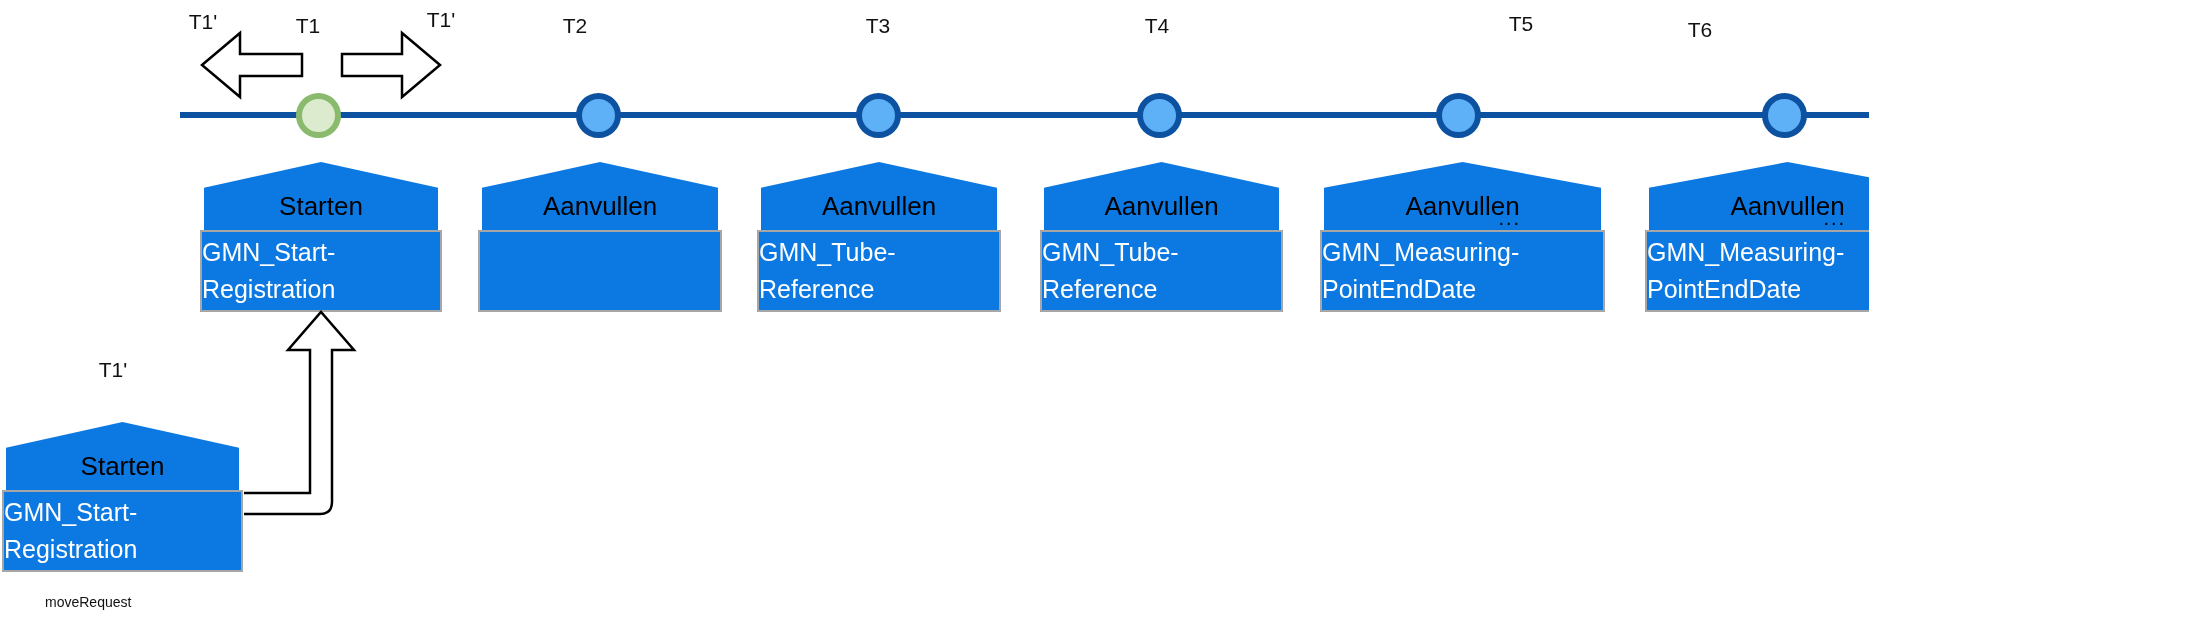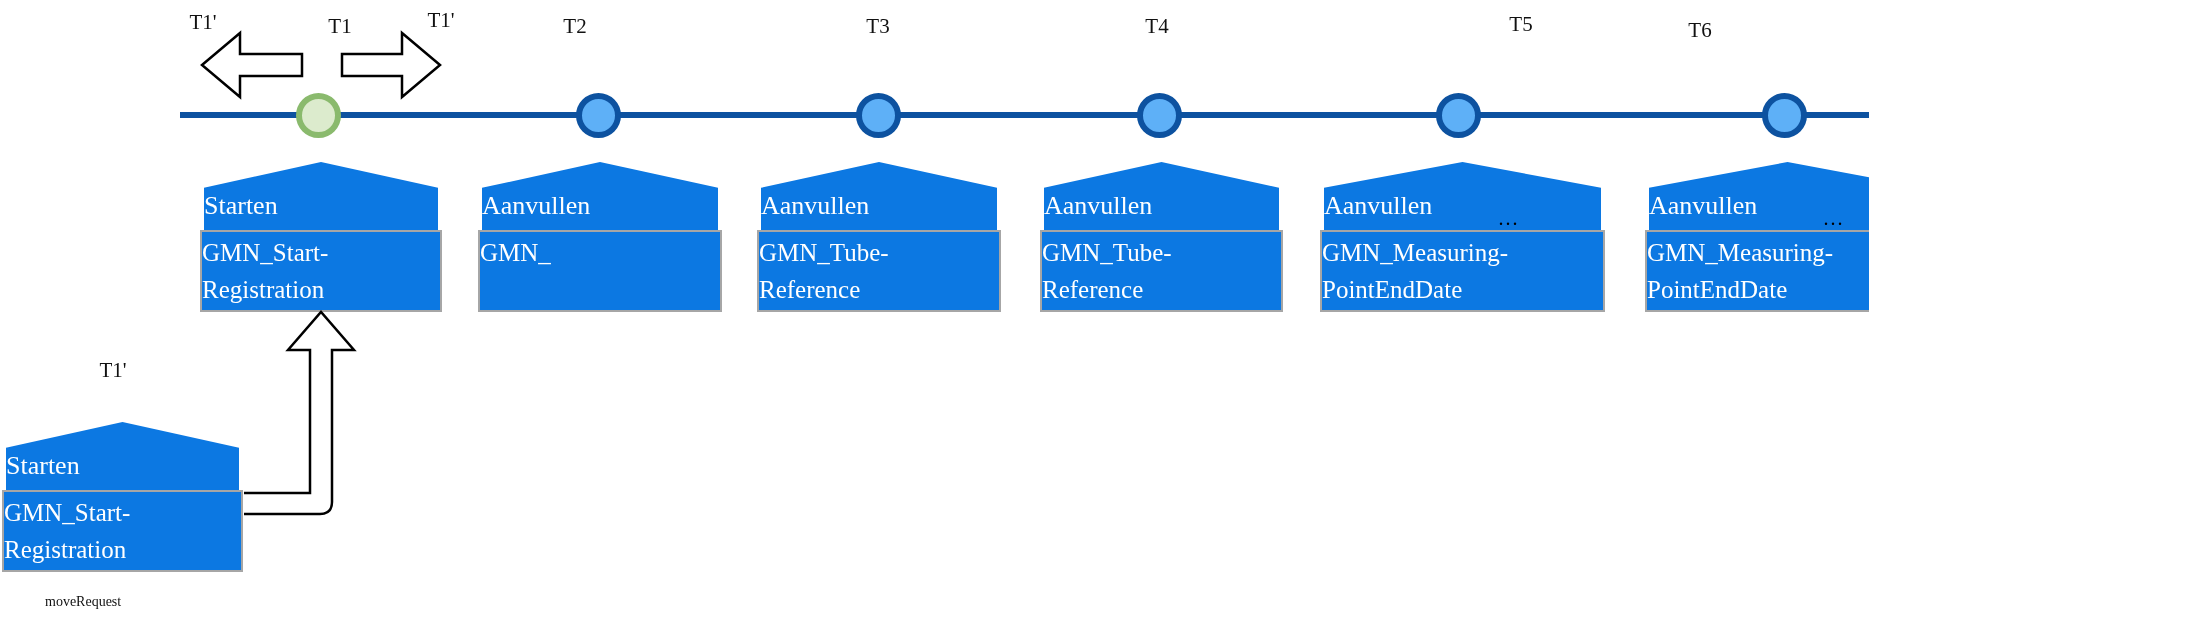--- a/index.html
+++ b/index.html
@@ -15,21 +15,20 @@
   }
   * { margin: 0; padding: 0; box-sizing: border-box; }
   html, body { background: #ffffff; }
   body { font-family: "Liberation Sans", sans-serif; }
   .canvas {
     position: relative;
     width: 1869px;
     height: 626px;
     background: #ffffff;
     overflow: hidden;
-    font-family: Liberation Serif, serif;
   }
   .timeline-line {
     position: absolute;
     left: 180px; top: 112px;
     width: 2024px; height: 6px;
     background: var(--line-blue);
   }
   .milestone {
     position: absolute;
     width: 45px; height: 45px;
@@ -54,22 +53,22 @@
   }
   .roof {
     position: relative;
     height: 68px;
     margin: 0 4px;
     background: var(--box-blue);
     clip-path: polygon(0% 100%, 0% 38%, 50% 0%, 100% 38%, 100% 100%);
   }
   .roof-label {
     padding-top: 30px;
-    text-align: left;
-    color: #ffffff;
+    text-align: center;
+    color: #000000;
     font-size: 26px;
     line-height: 28px;
     white-space: nowrap;
   }
   .roof-label.low { padding-top: 38px; }
   .roof-dots {
     position: absolute;
     left: 63%;
     top: 46px;
     font-size: 20px;
@@ -110,21 +109,21 @@
   <div class="milestone" style="left:1762px"></div>
   <div class="milestone red" style="left:2060px"></div>
 
   <span class="time-label" style="left:203px;top:10px">T1'</span>
   <span class="time-label" style="left:441px;top:8px">T1'</span>
   <svg class="arrow-svg" style="left:195px;top:28px" width="250" height="75" viewBox="0 0 250 75">
     <path d="M7,37 L45,5 L45,26 L107,26 L107,48 L45,48 L45,69 Z" fill="#ffffff" stroke="#000000" stroke-width="2.5"></path>
     <path d="M245,37 L207,5 L207,26 L147,26 L147,48 L207,48 L207,69 Z" fill="#ffffff" stroke="#000000" stroke-width="2.5"></path>
   </svg>
 
-  <span class="time-label" style="left:340px">T1</span>
+  <span class="time-label" style="left:308px">T1</span>
   <span class="time-label" style="left:575px">T2</span>
   <span class="time-label" style="left:878px">T3</span>
   <span class="time-label" style="left:1157px">T4</span>
   <span class="time-label" style="left:1521px;top:12px">T5</span>
   <span class="time-label" style="left:1700px;top:18px">T6</span>
   <span class="time-label" style="left:1956px">T7</span>
 
   <div class="event-group" style="left:200px;width:242px">
     <div class="roof">
       <div class="roof-label">Starten</div>
@@ -133,21 +132,20 @@
       <div>GMN_Start-</div>
       <div>Registration</div>
     </div>
   </div>
 
   <div class="event-group" style="left:478px;width:244px">
     <div class="roof">
       <div class="roof-label">Aanvullen</div>
     </div>
     <div class="event-body">
-      <div>GMN_</div>
     </div>
   </div>
 
   <div class="event-group" style="left:757px;width:244px">
     <div class="roof">
       <div class="roof-label">Aanvullen</div>
     </div>
     <div class="event-body">
       <div>GMN_Tube-</div>
       <div>Reference</div>

